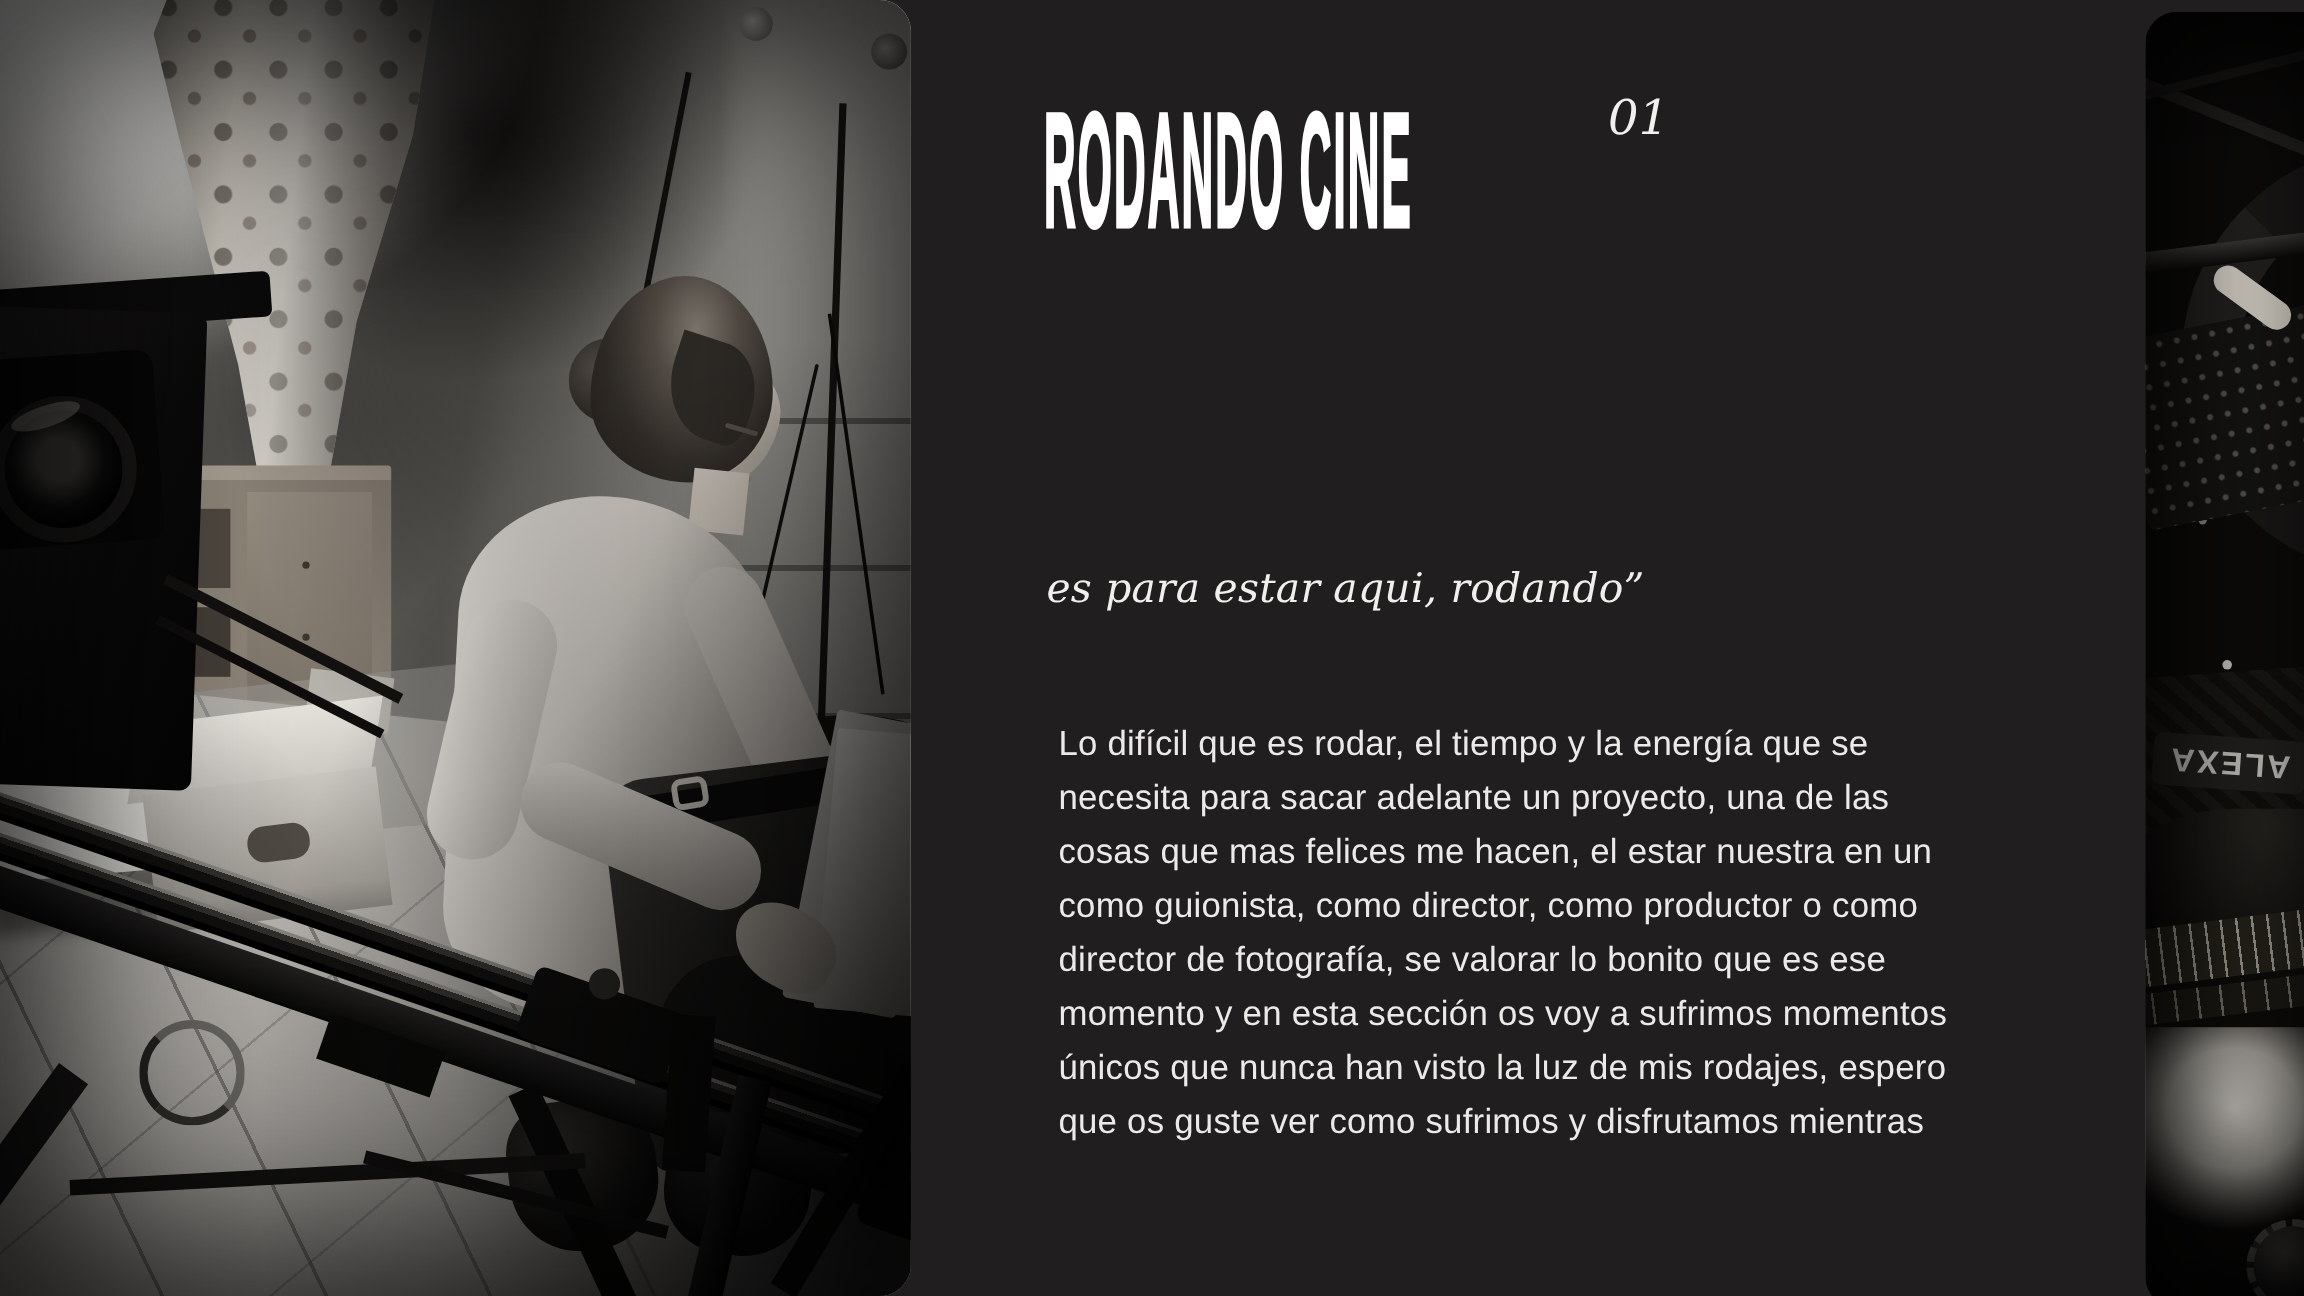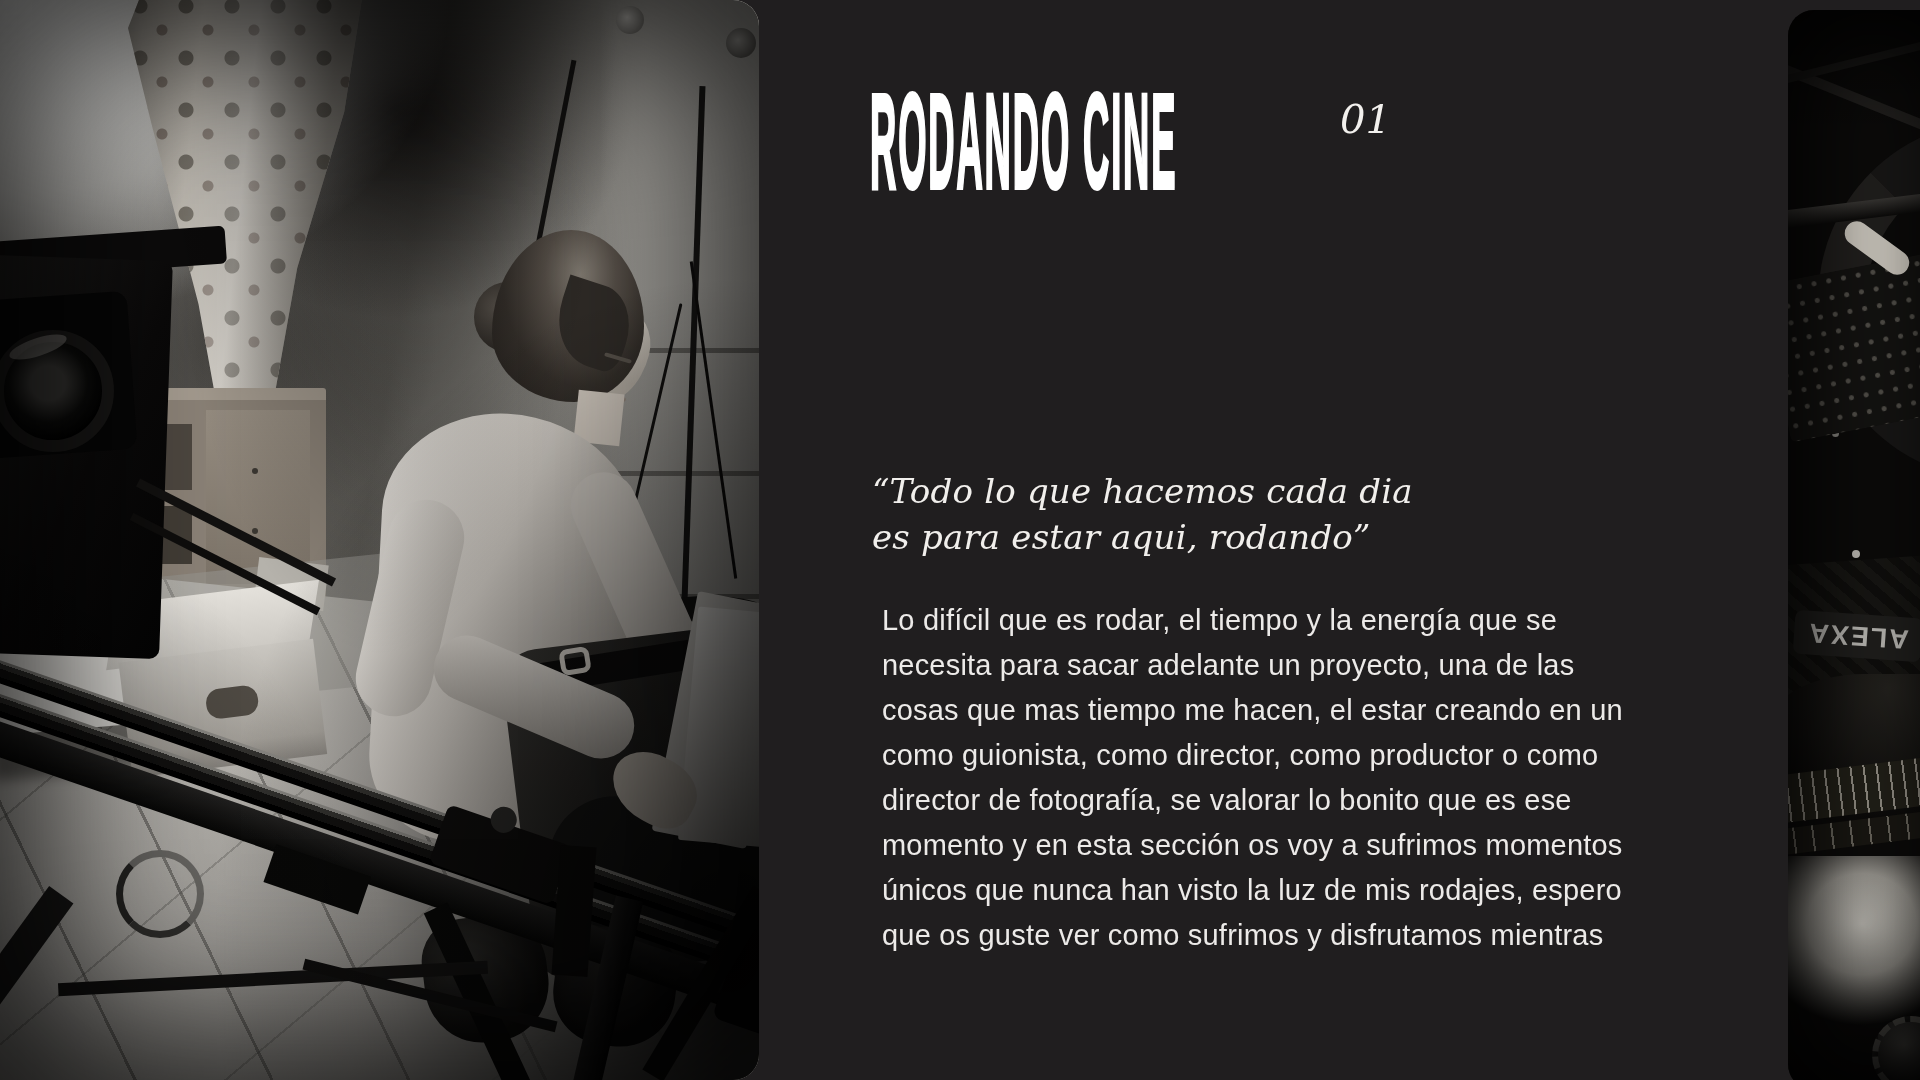--- a/index.html
+++ b/index.html
@@ -109,21 +109,21 @@
     background:radial-gradient(ellipse at 96% 88%,rgba(0,0,0,.8),rgba(0,0,0,0) 50%),
                radial-gradient(ellipse at 50% -8%,rgba(0,0,0,.55),rgba(0,0,0,0) 45%),
                radial-gradient(ellipse at -5% 105%,rgba(0,0,0,.5),rgba(0,0,0,0) 40%);
     box-shadow:inset 0 0 160px 50px rgba(0,0,0,.78);}
 
   
   .title{left:870px;top:74px;white-space:nowrap;}
   .title-text{display:inline-block;font-family:"Liberation Sans",sans-serif;font-weight:700;
     font-size:135px;line-height:1;letter-spacing:0.05em;color:#ffffff;
     -webkit-text-stroke:4px #ffffff;transform:scaleX(0.27);transform-origin:0 0;white-space:nowrap;}
-  .index{left:1340px;top:96px;font-family:"DejaVu Serif",serif;font-style:italic;font-size:40px;color:#f2f0ed;}
+  .index{left:1340px;top:76px;font-family:"DejaVu Serif",serif;font-style:italic;font-size:40px;color:#f2f0ed;}
   .quote{left:872px;top:468px;font-family:"DejaVu Serif",serif;font-style:italic;
     font-size:34px;line-height:46px;color:#f1efec;letter-spacing:0.2px;}
   .quote div{white-space:nowrap;}
   .bodytext{left:872px;top:598px;font-family:"Liberation Sans",sans-serif;
     font-size:29px;line-height:45px;color:#eceae8;letter-spacing:0.2px;}
   .bodytext div{white-space:nowrap;margin-left:10px;}
 
   
   #photo-right{left:1788px;top:10px;width:172px;height:1080px;border-radius:26px;overflow:hidden;background:#0c0b0a;}
   .pr-scaffold1{left:-30px;top:96px;width:260px;height:10px;background:#242220;transform:rotate(22deg);}
@@ -231,27 +231,26 @@
   <div class="abs pl-farstand"></div>
   <div class="abs pl-vignette"></div>
 </div>
 
 <section>
   <h1 class="abs title" style="margin:0;">
     <span class="title-text">RODANDO CINE</span>
   </h1>
   <div class="abs index">01</div>
   <blockquote class="abs quote" style="margin:0;">
-      <div>“Todo lo que hacemos cada dia</div>
       <div>es para estar aqui, rodando”</div>
     </blockquote>
   <div class="abs bodytext">
       <div>Lo difícil que es rodar, el tiempo y la energía que se</div>
       <div>necesita para sacar adelante un proyecto, una de las</div>
-      <div>cosas que mas tiempo me hacen, el estar creando en un</div>
+      <div>cosas que mas felices me hacen, el estar nuestra en un</div>
       <div>como guionista, como director, como productor o como</div>
       <div>director de fotografía, se valorar lo bonito que es ese</div>
       <div>momento y en esta sección os voy a sufrimos momentos</div>
       <div>únicos que nunca han visto la luz de mis rodajes, espero</div>
       <div>que os guste ver como sufrimos y disfrutamos mientras</div>
     </div>
 </section>
 
 <div id="photo-right" class="abs">
   <div class="abs pr-scaffold1"></div>

